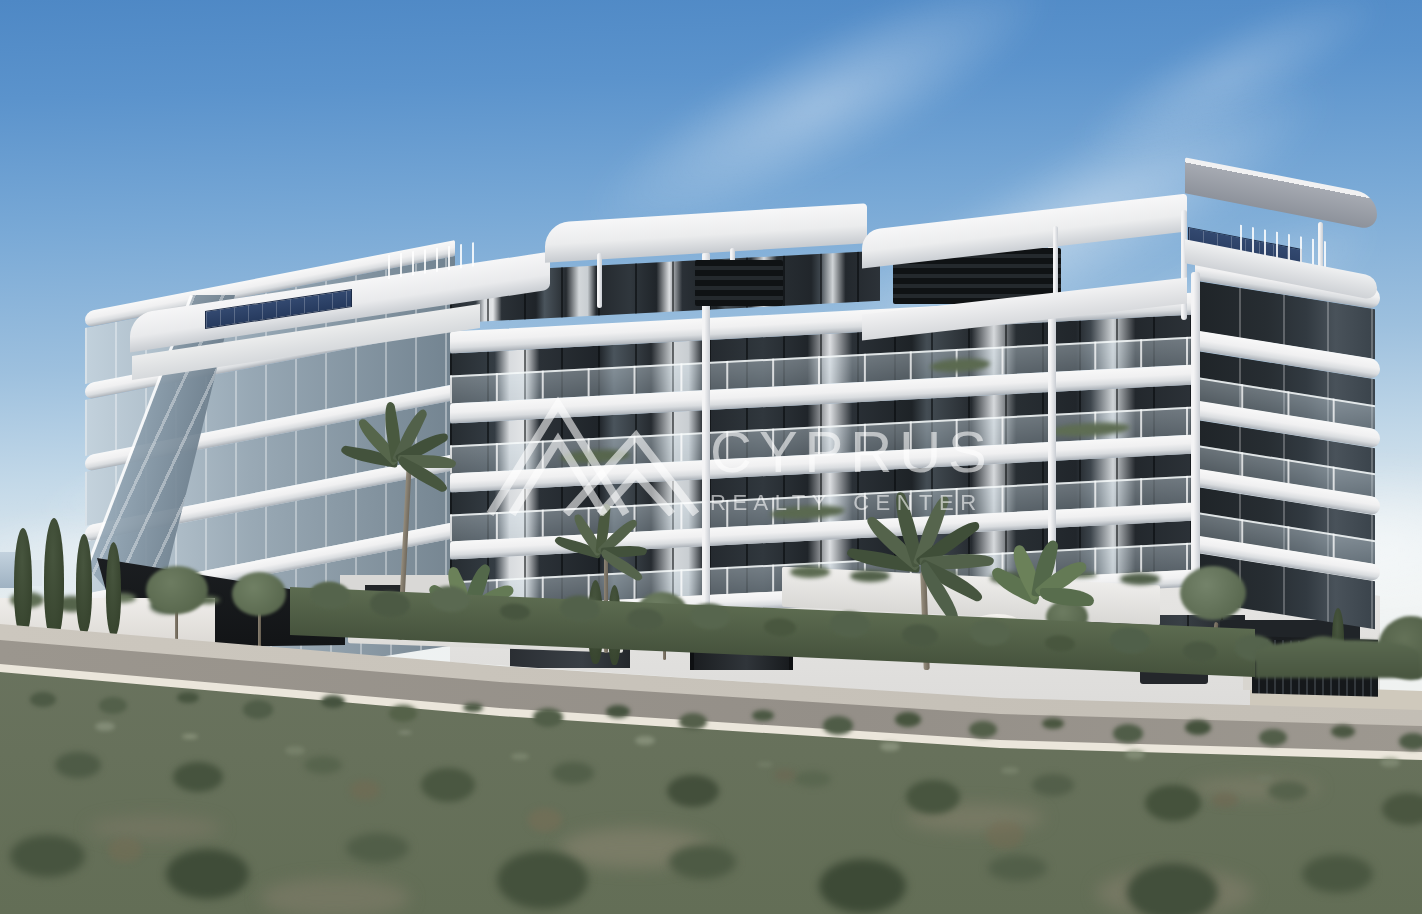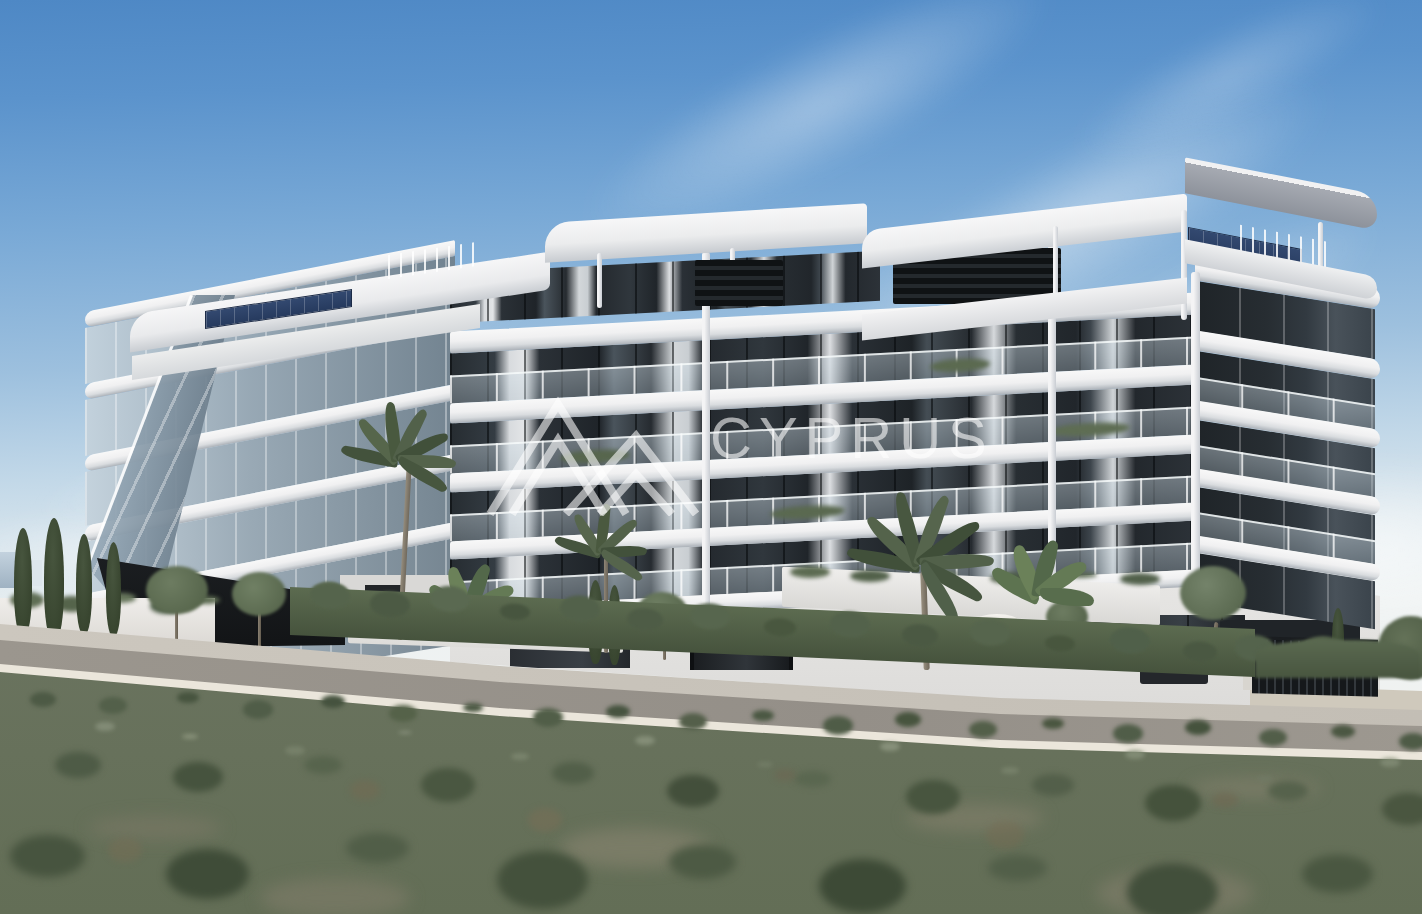--- a/index.html
+++ b/index.html
@@ -54,21 +54,21 @@
     background:repeating-linear-gradient(180deg,#0f1214 0 6px,#24292d 6px 10px);
     border-radius:2px;
   }
   .greens{ border-radius:50%; filter:blur(2px); }
   
   .cyp{ background:radial-gradient(ellipse at 45% 30%, #47553e 0%, #38452f 70%); border-radius:50% 50% 42% 42%; }
   .canopy{ border-radius:50%; filter:blur(1.5px); }
   .trunk{ background:linear-gradient(90deg,#8a8172,#655d50); border-radius:2px; }
   .frond{ position:absolute; left:50%; top:50%; transform-origin:0 50%; border-radius:4px 100% 8px 100%; }
   
-  .wm{ display:flex; align-items:flex-start; color:rgba(255,255,255,.58); }
+  .wm{ display:flex; align-items:flex-end; color:rgba(255,255,255,.58); }
   .wm-brand{ font-size:58px; font-weight:500; letter-spacing:7px; line-height:1; margin-top:13px; }
   .wm-tag{ font-size:22px; font-weight:400; letter-spacing:6.5px; word-spacing:8px; margin-top:9px; }
 </style>
 </head>
 <body>
 
 <div id="stage" aria-label="Modern white low-rise apartment complex with wraparound curved balconies, glass balustrades, rooftop terraces with pergolas and solar panels, landscaped with palm, olive and cypress trees behind a hedge, fronted by a road and a scrubland field under a hazy blue sky">
 
   <div class="abs sky"></div>
   <div class="abs cloud" style="left:560px;top:40px;width:520px;height:130px;background:radial-gradient(ellipse,rgba(255,255,255,.38),rgba(255,255,255,0) 70%);transform:rotate(-27deg);filter:blur(10px);"></div>
@@ -302,16 +302,17 @@
 
   <div class="abs wm" style="left:486px;top:396px;">
     <svg width="214" height="120" viewBox="0 0 214 120" style="flex:none;">
       <polyline points="4,118 72,8 140,118" fill="none" stroke="rgba(255,255,255,0.58)" stroke-width="8"></polyline>
       <polyline points="26,118 72,44 118,118" fill="none" stroke="rgba(255,255,255,0.58)" stroke-width="8"></polyline>
       <polyline points="80,118 150,40 210,118" fill="none" stroke="rgba(255,255,255,0.58)" stroke-width="8"></polyline>
       <polyline points="114,118 150,78 186,118" fill="none" stroke="rgba(255,255,255,0.58)" stroke-width="8"></polyline>
     </svg>
     <div style="margin-left:10px;">
       <div class="wm-brand">CYPRUS</div>
+      <div class="wm-tag">REALTY CENTER</div>
     </div>
   </div>
 
 </div>
 
 </body></html>

